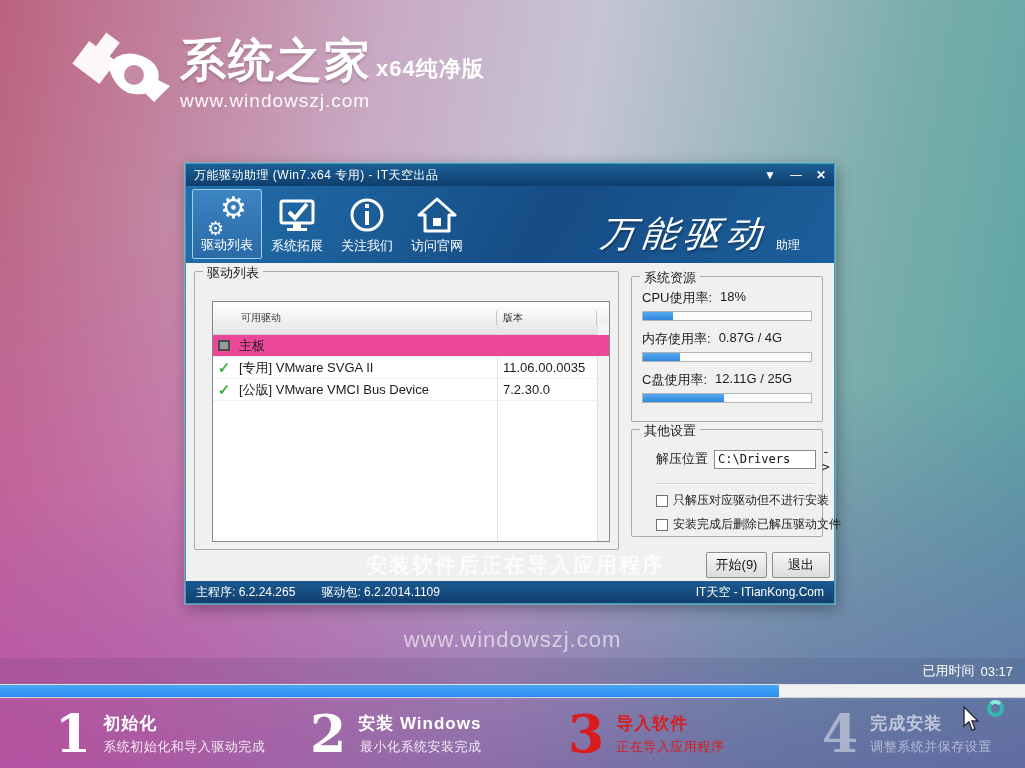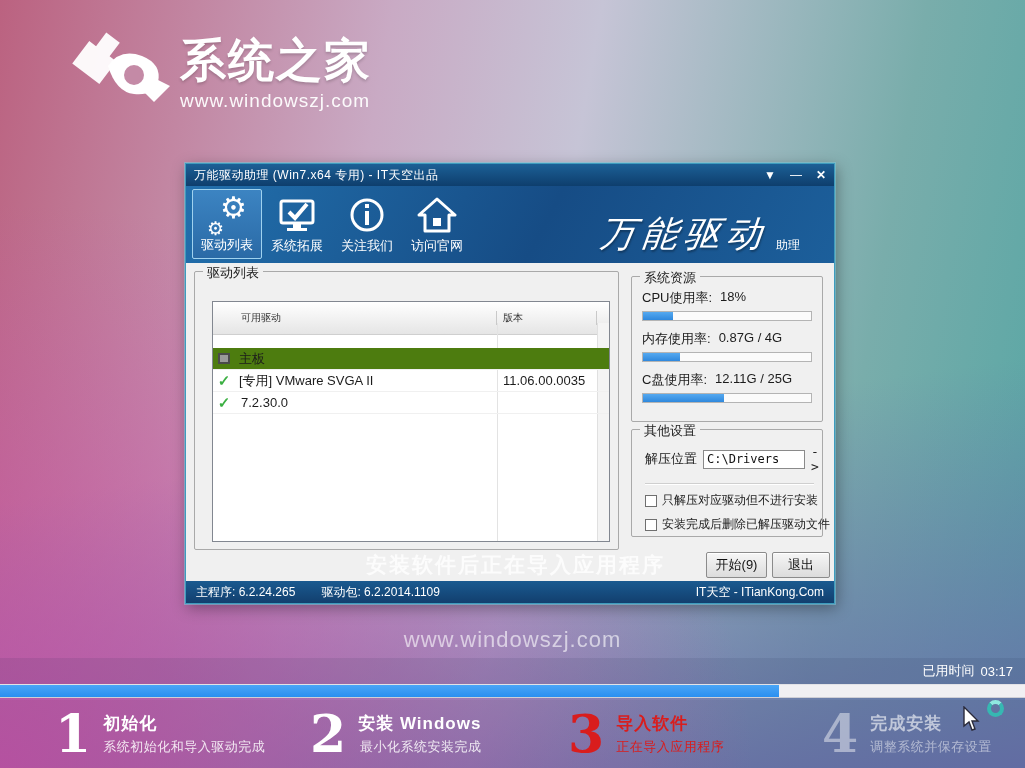--- a/index.html
+++ b/index.html
@@ -58,35 +58,35 @@
   .hcell { border-right:1px solid #c9c9c9; display:flex; align-items:center; padding-left:6px; }
   .hcell.c0 { width:22px; padding-left:0; }
   .hcell.c1 { width:262px; }
   .hcell.c2 { width:100px; }
   .hcell.c3 { width:12px; border-right:none; }
   .vline { position:absolute; top:21px; bottom:0; width:1px; background:#e3e3e3; }
   .vline.v1 { left:284px; } .vline.v2 { left:384px; }
   .sbtrack { position:absolute; right:0; top:21px; width:12px; bottom:0; background:#f4f4f4; border-left:1px solid #e0e0e0; }
   .lrow { position:relative; display:flex; height:22px; align-items:center; font-size:13px; color:#1c1c1c;
           border-bottom:1px solid #f0f0f0; }
-  .lrow.cat { background:#4d7c0f;margin-top:13px; }
+  .lrow.cat { background:#ec4899; }
   .cell-icon { width:22px; display:flex; justify-content:center; }
   .cell-name { width:262px; padding-left:4px; white-space:nowrap; overflow:hidden; }
   .cell-ver { width:100px; padding-left:6px; }
   .chk-green { color:#3cb043; font-weight:bold; font-size:15px; }
   .mb-icon { width:12px; height:11px; background:#9a9a9a; border:2px solid #4a4a4a; }
 
   .resgroup { left:445px; top:13px; width:192px; height:146px; padding:12px 10px 0 10px; }
   .res-item { margin-bottom:9px; }
   .res-label { font-size:13px; color:#1c1c1c; margin-bottom:4px; display:flex; }
   .res-label .val { margin-left:8px; }
   .meter { height:10px; background:#fbfbfb; border:1px solid #b4b4b4; }
   .meter-fill { height:100%; background:linear-gradient(to bottom,#55a9f0,#2f88dd); }
 
-  .setgroup { left:445px; top:166px; width:192px; height:108px; padding:14px 8px 0 13px; }
+  .setgroup { left:445px; top:166px; width:192px; height:108px; padding:14px 8px 0 24px; }
   .extract-row { display:flex; align-items:center; }
   .extract-label { font-size:13px; color:#1c1c1c; white-space:nowrap; }
   .extract-input { width:102px; height:19px; margin-left:6px; border:1px solid #8a8a8a; background:#fff;
                    font-family:"DejaVu Sans Mono",monospace; font-size:12px; padding:0 3px; color:#111; }
   .browse-btn { margin-left:6px; font-size:13px; color:#222; cursor:pointer; font-family:"DejaVu Sans Mono",monospace; }
   .set-sep { border-top:1px solid #cfcfcf; border-bottom:1px solid #ffffff; margin:9px 0 7px 0; }
   .chk-row { display:flex; align-items:center; margin-bottom:7px; cursor:pointer; }
   .chk-box { width:12px; height:12px; border:1px solid #6f6f6f; background:#fff; margin-right:5px; flex:none; }
   .chk-label { font-size:12px; color:#1c1c1c; white-space:nowrap; }
 
@@ -143,20 +143,21 @@
   <div class="logo">
     <svg class="logo-mark" viewBox="0 0 120 72">
       <path d="M14 30 L34 10 L40 16 L52 4 L64 16 L52 28 L58 34 L38 54 Z" fill="#ffffff" opacity="0.95" transform="rotate(-8 40 30)"></path>
       <path d="M50 36 Q62 18 84 26 Q104 34 100 52 Q96 66 76 64 Q58 62 50 36 Z" fill="#ffffff"></path>
       <circle cx="76" cy="45" r="10" fill="#c48aa6"></circle>
       <path d="M88 44 L112 56 L96 72 L84 60 Z" fill="#ffffff"></path>
     </svg>
     <div class="logo-text">
       <div class="logo-line1">
         <span class="logo-title">系统之家</span>
+        <span class="logo-edition">x64纯净版</span>
       </div>
       <div class="logo-url">www.windowszj.com</div>
     </div>
   </div>
 
   <div class="win">
     <div class="titlebar">
       <span class="titlebar-title">万能驱动助理 (Win7.x64 专用) - IT天空出品</span>
       <span class="winctl">
         <span>▼</span>
@@ -234,20 +235,21 @@
             <span class="cell-name">主板</span>
             <span class="cell-ver"></span>
           </div>
           <div class="lrow">
             <span class="cell-icon chk-green">✓</span>
             <span class="cell-name">[专用] VMware SVGA II</span>
             <span class="cell-ver">11.06.00.0035</span>
           </div>
           <div class="lrow">
             <span class="cell-icon chk-green">✓</span>
+            <span class="cell-name">[公版] VMware VMCI Bus Device</span>
             <span class="cell-ver">7.2.30.0</span>
           </div>
         </div>
       </div>
 
       <div class="groupbox resgroup">
         <span class="groupbox-legend">系统资源</span>
         <div class="res-item">
           <div class="res-label">
             <span>CPU使用率:</span>

